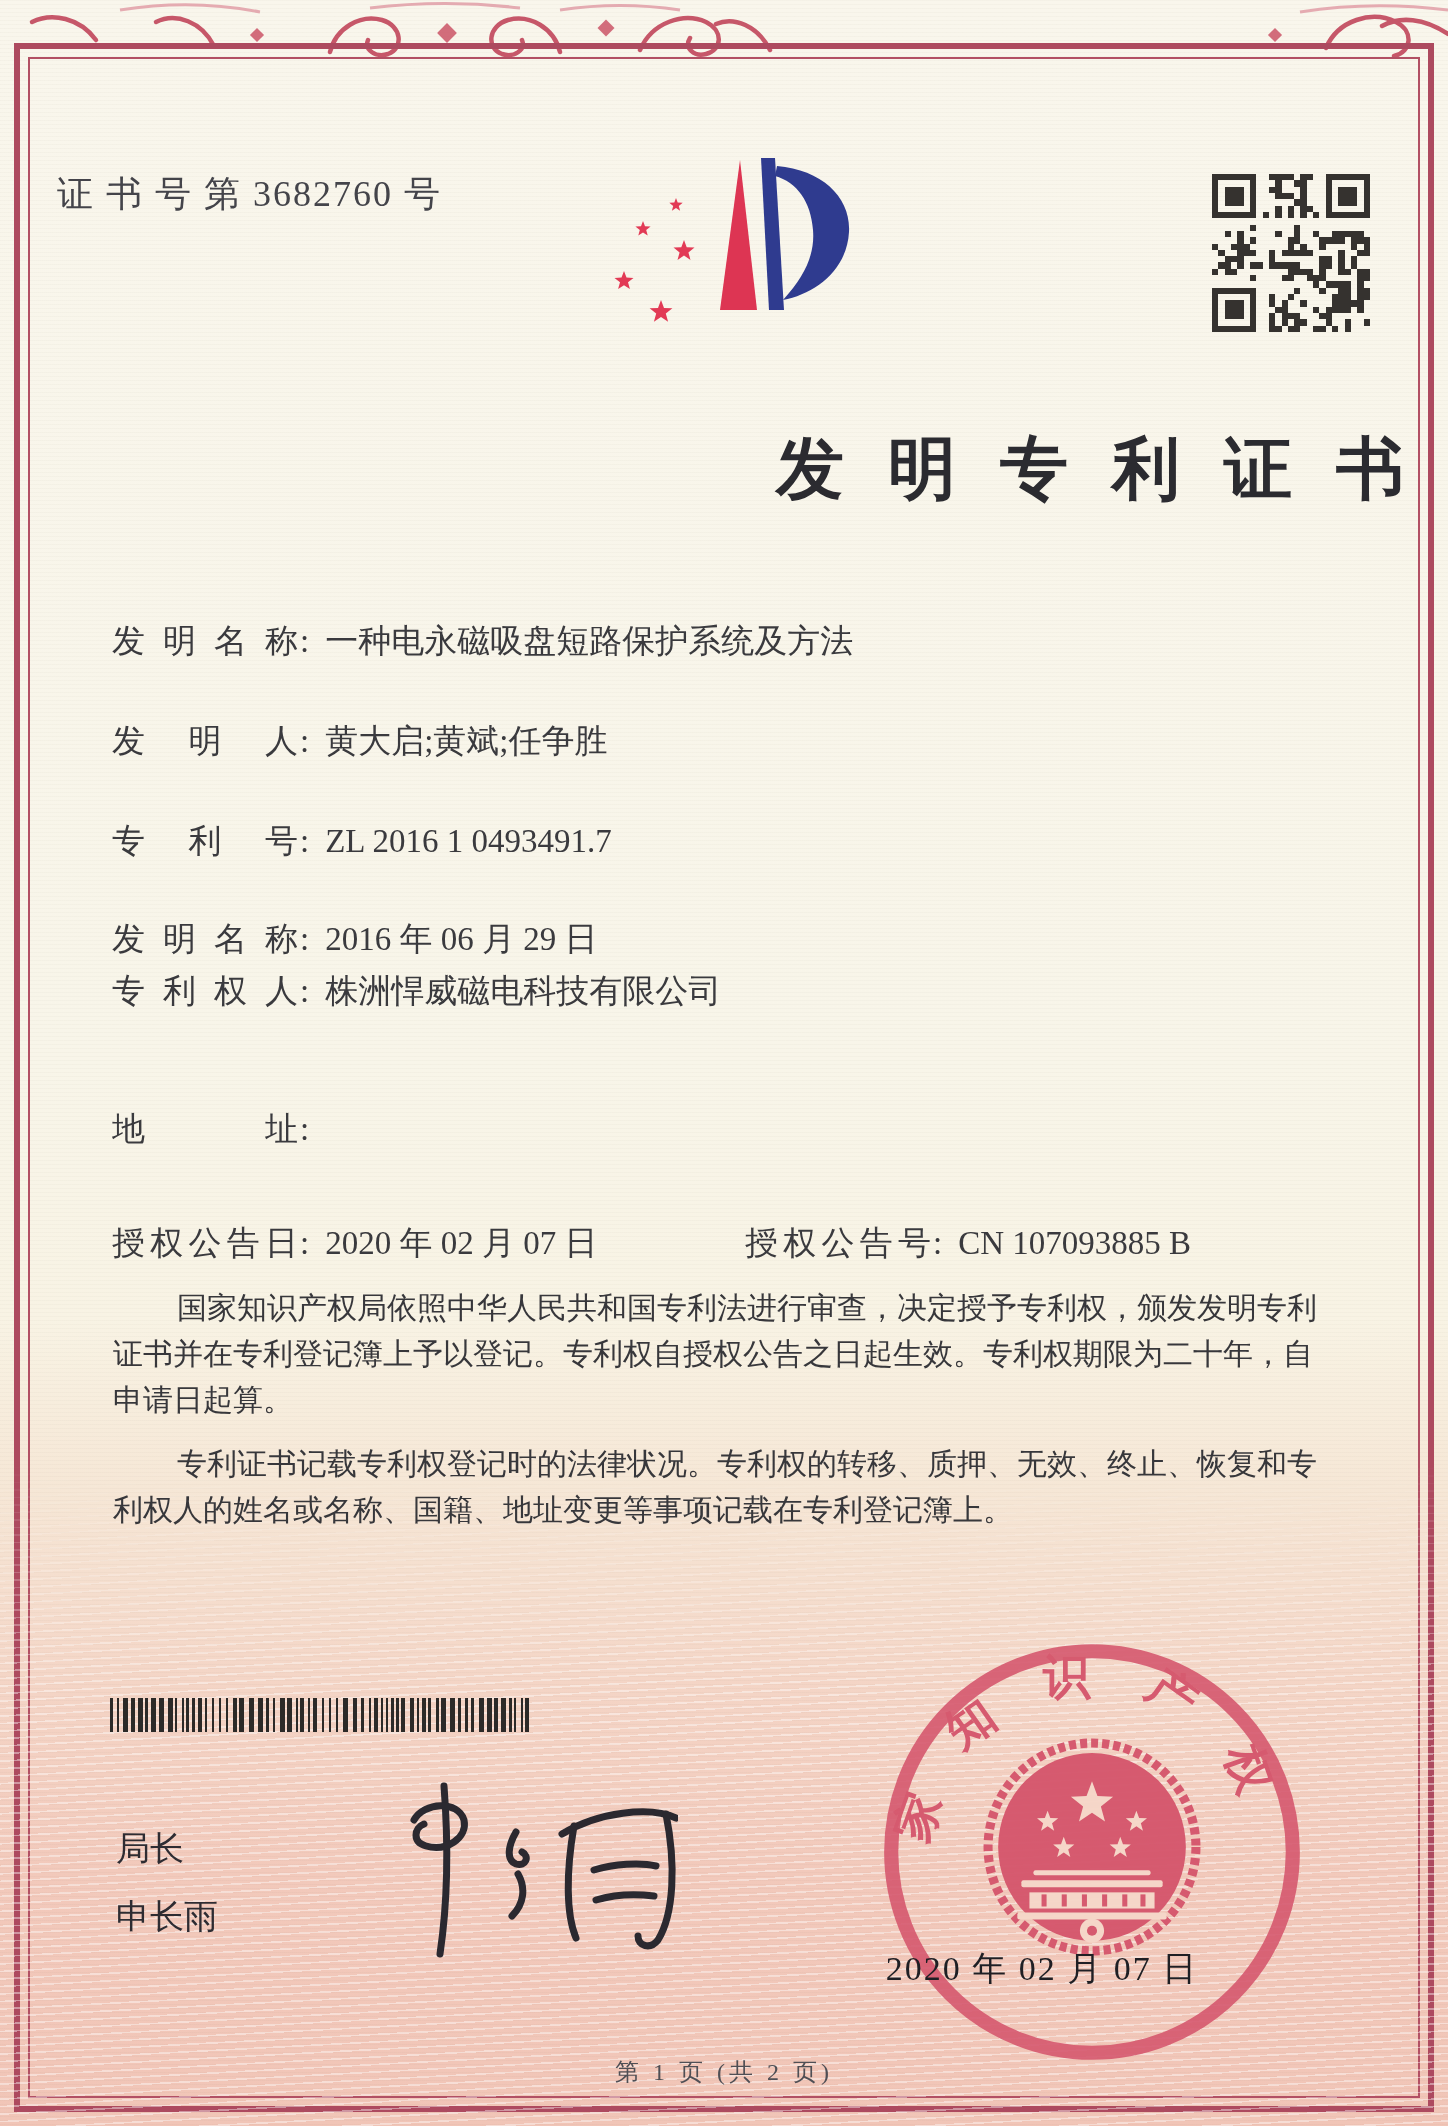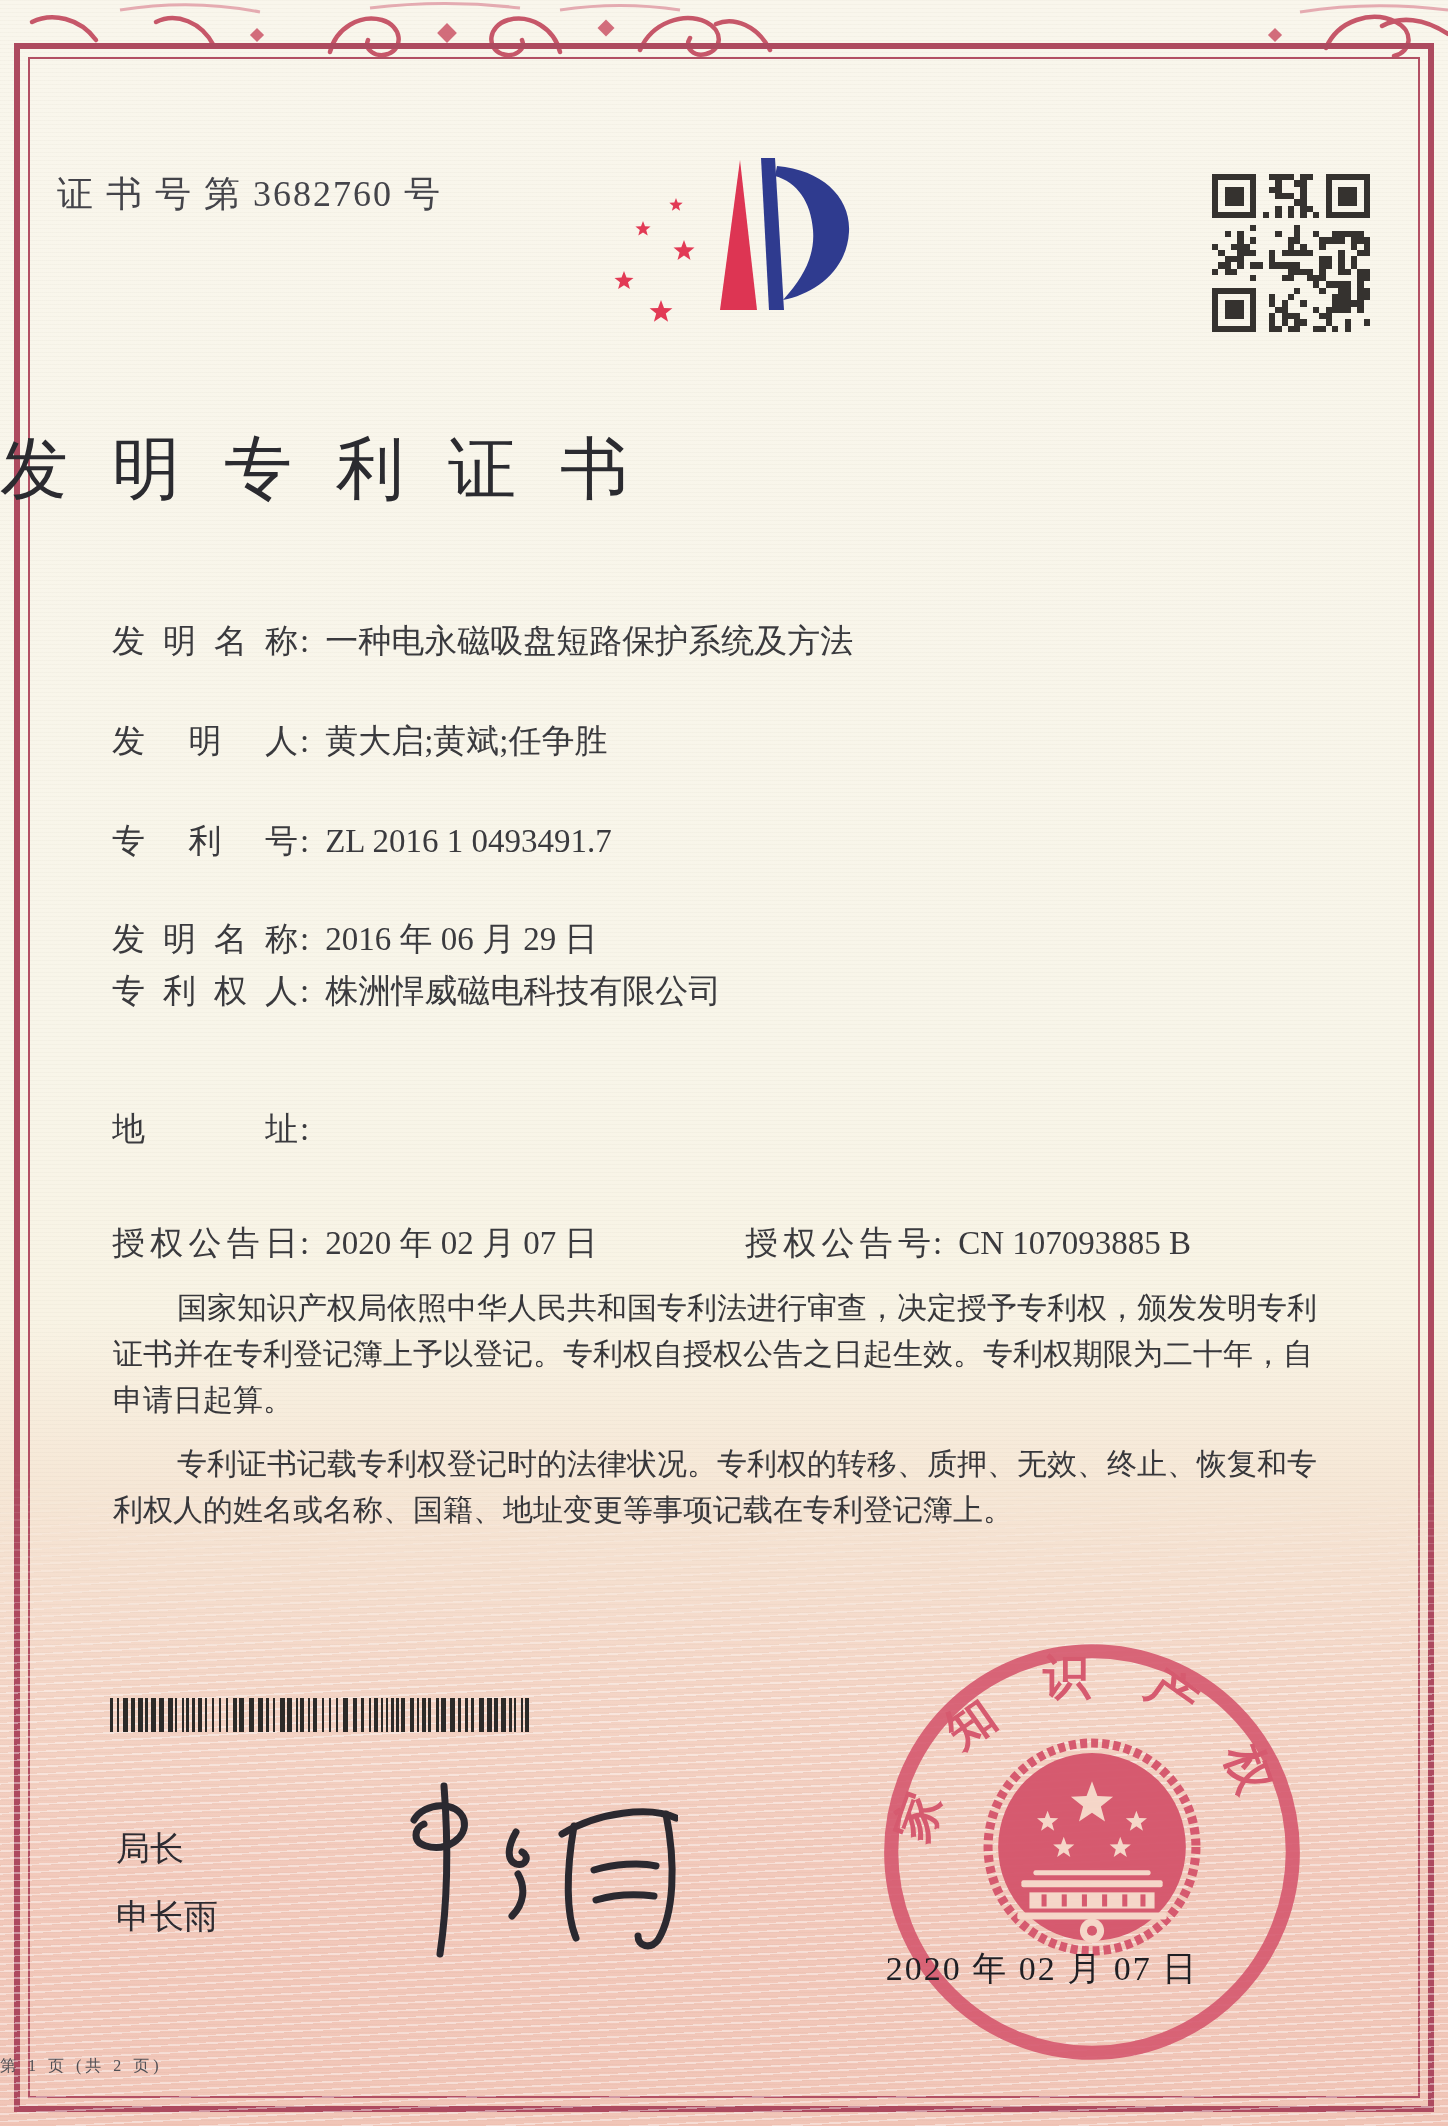--- a/index.html
+++ b/index.html
@@ -18,22 +18,22 @@
     position:absolute;inset:0;pointer-events:none;
     background:repeating-linear-gradient(180deg,rgba(120,110,90,.035) 0 1px,rgba(255,255,255,0) 1px 4px);
   }
   .top-ornament{position:absolute;left:0;top:0;width:1448px;height:58px;}
   .frame-outer{position:absolute;left:14px;top:43px;right:14px;bottom:14px;border:6px solid #ad4a5f;}
   .frame-inner{position:absolute;left:8px;top:8px;right:8px;bottom:8px;border:2px solid #b25064;}
   .cert-number{position:absolute;left:57px;top:170px;font-size:36px;letter-spacing:2px;color:#44444a;}
   .logo{position:absolute;left:585px;top:148px;width:275px;height:185px;}
   .qr{position:absolute;left:1212px;top:174px;width:158px;height:158px;}
   .title{
-    position:absolute;left:0;right:0;top:424px;text-align:left;
-    font-size:68px;font-weight:normal;letter-spacing:44px;color:#2b2b30;
+    position:absolute;left:0;right:0;top:424px;text-align:right;
+    font-size:68px;font-weight:bold;letter-spacing:44px;color:#2b2b30;
   }
   .row{position:absolute;left:112px;width:1260px;font-size:33px;display:flex;align-items:flex-start;}
   .flabel{
     flex:none;display:inline-block;width:186px;
     text-align:justify;text-align-last:justify;text-justify:inter-character;
   }
   .colon{flex:none;margin:0 16px 0 2px;}
   .fvalue{max-width:806px;line-height:1.78;}
   .row .flabel,.row .colon{line-height:1.78;}
   .pair2{position:absolute;left:633px;top:0;display:flex;}
@@ -43,21 +43,21 @@
   .paras p + p{margin-top:18px;}
   .barcode{position:absolute;left:110px;top:1698px;width:424px;height:34px;}
   .director{position:absolute;left:116px;top:1826px;font-size:34px;color:#2e2c32;font-family:Liberation Mono, monospace;}
   .director .name{margin-top:22px;}
   .sig{position:absolute;left:358px;top:1768px;width:320px;height:200px;}
   .seal{position:absolute;left:870px;top:1630px;width:444px;height:444px;opacity:.96;}
   .seal-date{
     position:absolute;left:820px;top:1946px;width:444px;text-align:center;
     font-size:34px;color:#1f1f24;letter-spacing:2px;z-index:5;
   }
-  .footer{position:absolute;left:0;right:0;top:2056px;text-align:left;font-size:16px;letter-spacing:4px;color:#4f4f55;}
+  .footer{position:absolute;left:0;right:0;top:2056px;text-align:center;font-size:24px;letter-spacing:4px;color:#4f4f55;}
 </style>
 </head>
 <body>
 
 <div class="page">
 
   <div class="scanlines"></div>
 
   <svg class="top-ornament" viewBox="0 0 1448 58">
     <g fill="none" stroke="#c04258" stroke-width="4.5" stroke-linecap="round" opacity="0.88">

